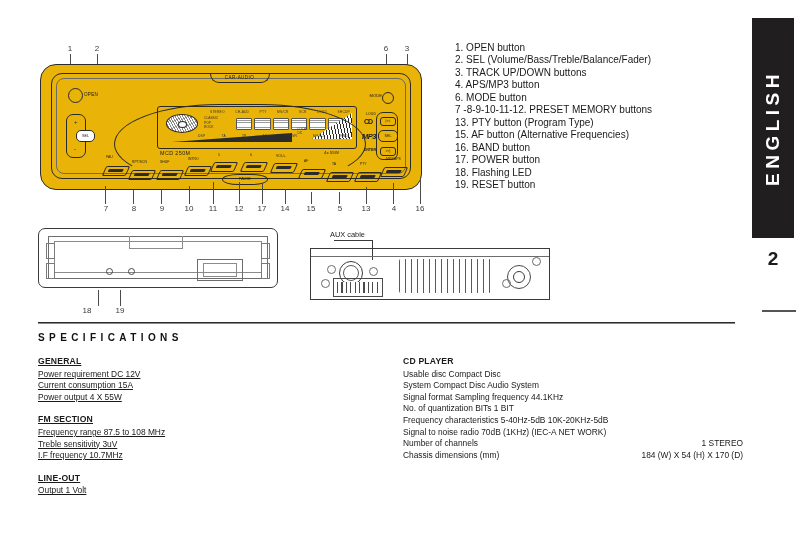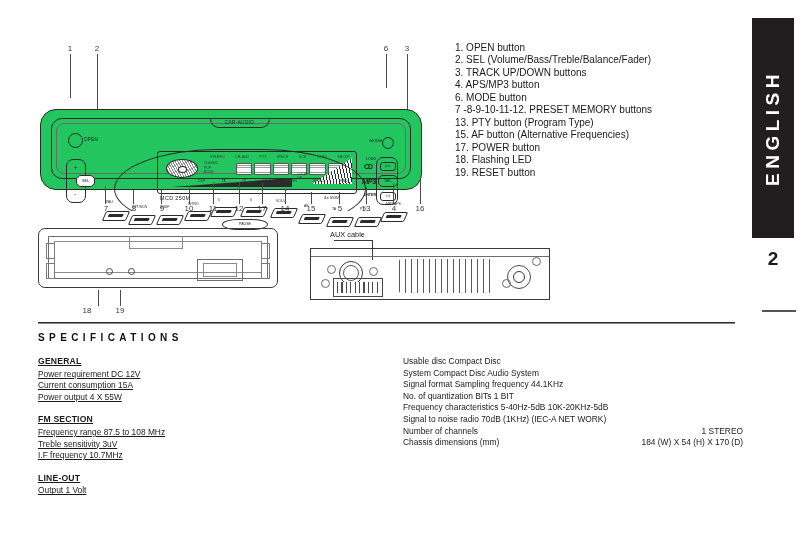--- a/index.html
+++ b/index.html
@@ -38,21 +38,21 @@
   #legend li{
     list-style:none;font-size:10px;line-height:12.45px;color:#1a1a1a;
     white-space:nowrap;
   }
   #legend ul{margin:0;padding:0;}
   #legend li.gap{margin-top:3px;}
 
   
   #faceplate{position:absolute;left:40px;top:64px;width:382px;height:126px;}
   .shell{
-    position:absolute;inset:0;border:1.4px solid #2b2b2b;border-radius:16px;background:#22c55e;margin-top:45px;
+    position:absolute;inset:0;border:1.4px solid #2b2b2b;border-radius:16px;background:#eab308;
   }
   .shell-in{
     position:absolute;left:10px;top:8px;right:10px;bottom:10px;
     border:1.2px solid #2b2b2b;border-radius:11px;
   }
   .shell-in2{
     position:absolute;left:4px;top:4px;right:4px;bottom:4px;
     border:0.8px solid #6a6a6a;border-radius:8px;
   }
   .brandplate{
@@ -251,20 +251,21 @@
   <div id="legend">
     <ul>
       <li>1. OPEN button</li>
       <li>2. SEL (Volume/Bass/Treble/Balance/Fader)</li>
       <li>3. TRACK UP/DOWN buttons</li>
       <li>4. APS/MP3 button</li>
       <li>6. MODE button</li>
       <li>7 -8-9-10-11-12. PRESET MEMORY buttons</li>
       <li>13. PTY button (Program Type)</li>
       <li>15. AF button (Alternative Frequencies)</li>
+      <li>16. BAND button</li>
       <li>17. POWER button</li>
       <li>18. Flashing LED</li>
       <li>19. RESET button</li>
     </ul>
   </div>
 
   <div id="faceplate">
     <div class="shell">
       <div class="shell-in">
         <div class="shell-in2"></div>
@@ -475,20 +476,21 @@
       <div class="spec-line">I.F frequency 10.7MHz</div>
     </div>
     <div class="spec-group">
       <div class="spec-h">LINE-OUT</div>
       <div class="spec-line">Output 1 Volt</div>
     </div>
   </div>
 
   <div class="spec-col" id="spec-right">
     <div class="spec-group">
+      <div class="spec-h">CD PLAYER</div>
       <div class="spec-line">Usable disc Compact Disc</div>
       <div class="spec-line">System Compact Disc Audio System</div>
       <div class="spec-line">Signal format Sampling frequency 44.1KHz</div>
       <div class="spec-line">No. of quantization BITs 1 BIT</div>
       <div class="spec-line">Frequency characteristics 5-40Hz-5dB 10K-20KHz-5dB</div>
       <div class="spec-line">Signal to noise radio 70dB (1KHz) (IEC-A NET WORK)</div>
       <div class="spec-kv">
         <span class="k">Number of channels</span>
         <span class="v">1 STEREO</span>
       </div>

